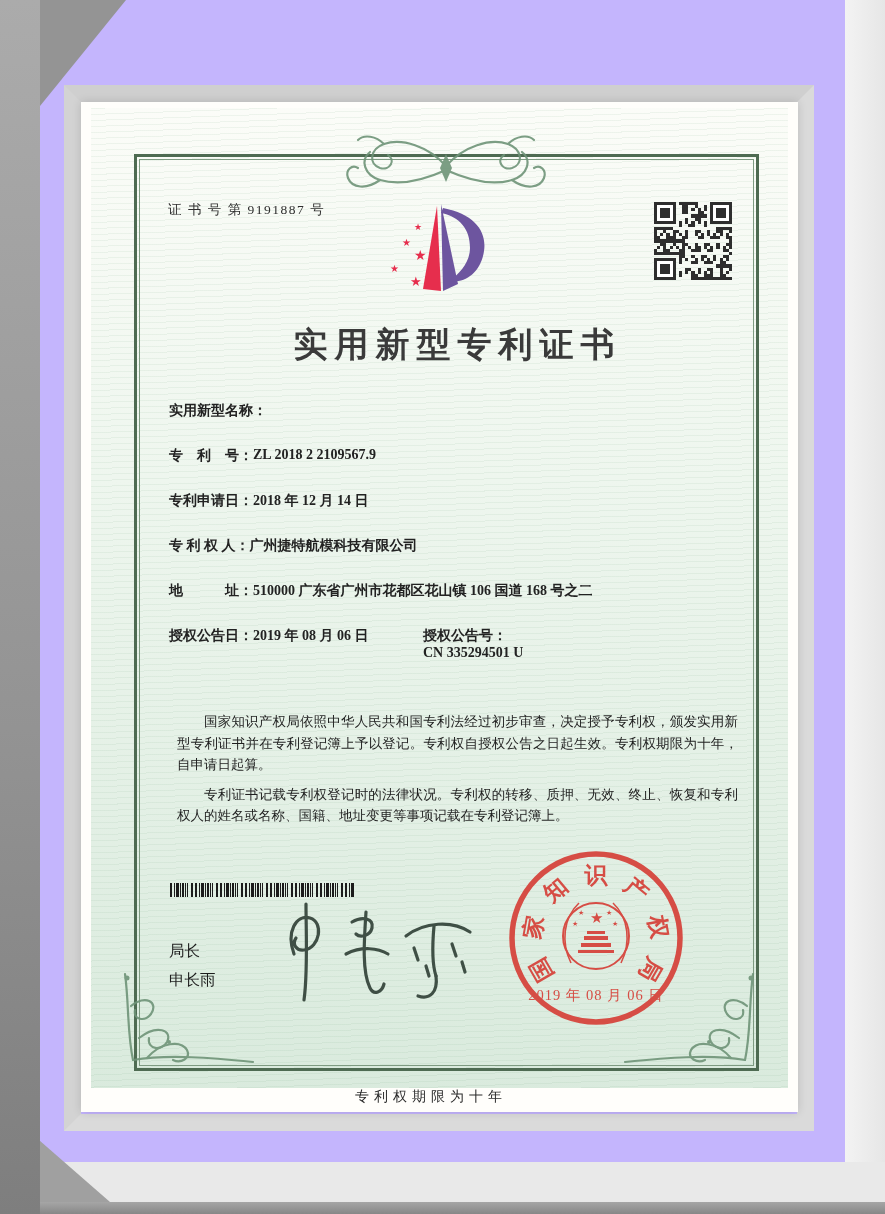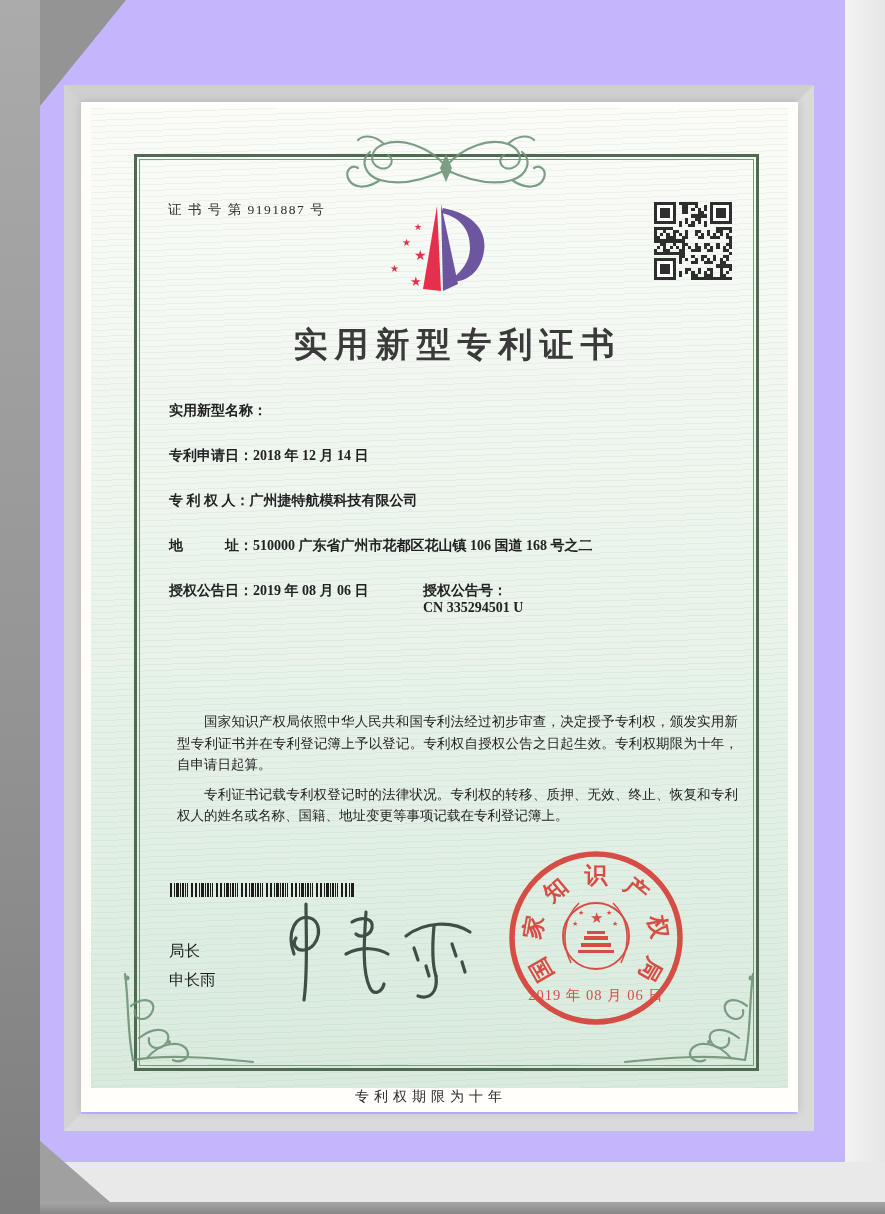--- a/index.html
+++ b/index.html
@@ -346,20 +346,24 @@
         <rect x="2" y="20" width="3" height="3" fill="#2e2e2e"></rect>
       </svg>
 
     <h1 class="title">实用新型专利证书</h1>
 
     <div class="fields">
       <div class="f-row">
         <span class="f-label">实用新型名称：</span>
       </div>
       <div class="f-row">
+        <span class="f-label">专　利　号：</span>
+        <span class="f-value">ZL 2018 2 2109567.9</span>
+      </div>
+      <div class="f-row">
         <span class="f-label">专利申请日：</span>
         <span class="f-value">2018 年 12 月 14 日</span>
       </div>
       <div class="f-row">
         <span class="f-label">专 利 权 人：</span>
         <span class="f-value">广州捷特航模科技有限公司</span>
       </div>
       <div class="f-row">
         <span class="f-label">地　　　址：</span>
         <span class="f-value">510000 广东省广州市花都区花山镇 106 国道 168 号之二</span>

